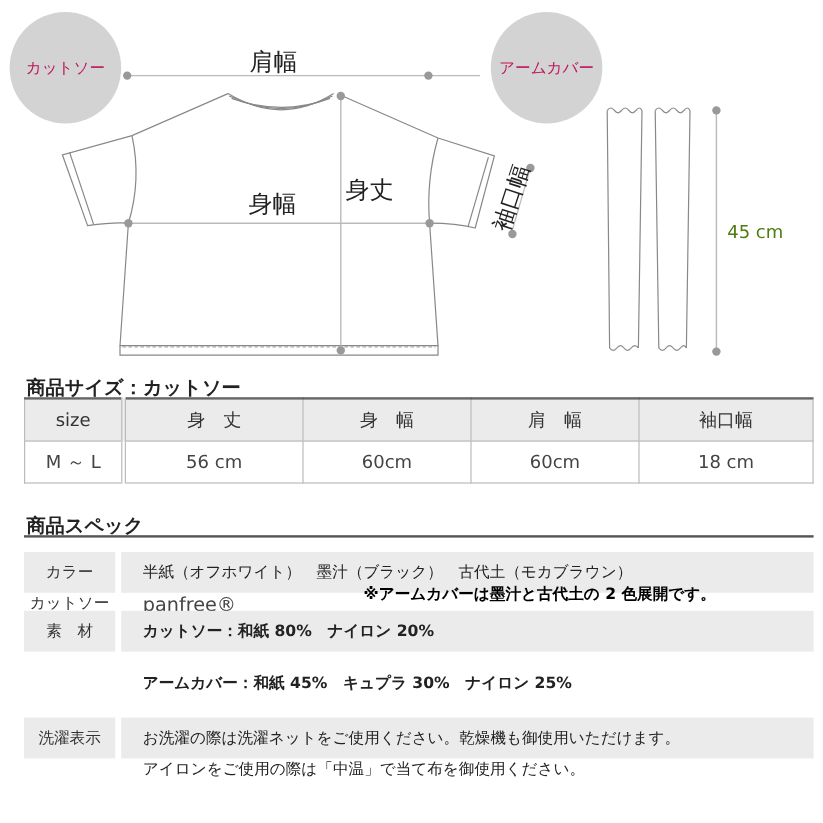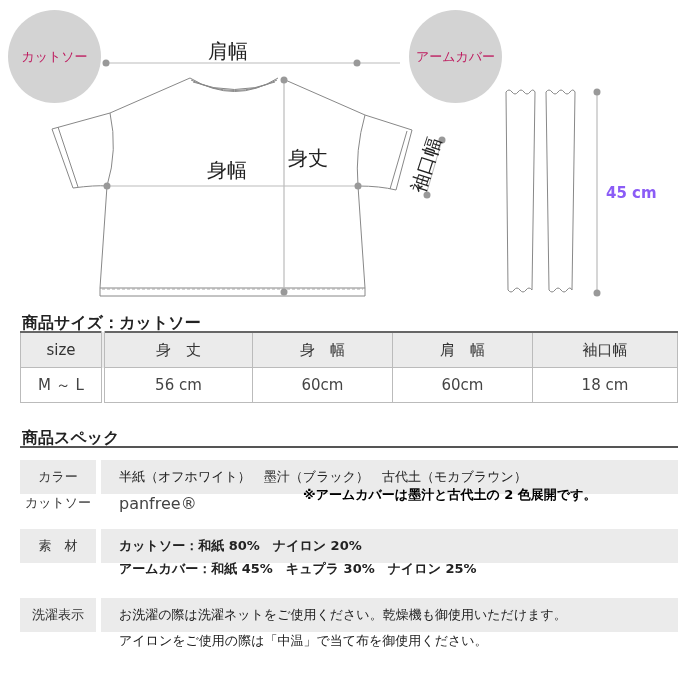--- a/index.html
+++ b/index.html
@@ -89,21 +89,21 @@
   <span>カットソー</span>
 </div>
 <div class="circle" style="left:409px;top:10px;width:93px;height:93px;">
   <span>アームカバー</span>
 </div>
 
 <div class="dim-label" style="left:208px;top:38px;">肩幅</div>
 <div class="dim-label" style="left:288px;top:145px;">身丈</div>
 <div class="dim-label" style="left:207px;top:157px;">身幅</div>
 <div class="dim-label" style="left:398px;top:152px;transform:rotate(-72deg);transform-origin:center;font-size:19px;">袖口幅</div>
-<div class="dim-label" style="left:606px;top:184px;font-size:15px;color:#8b5cf6;font-weight:bold;">45 cm</div>
+<div class="dim-label" style="left:606px;top:184px;font-size:15px;color:#4d7c0f;">45 cm</div>
 
 <div class="section-title" style="left:22px;top:313px;">商品サイズ：カットソー</div>
 <table class="size-table">
   <tbody>
       <tr class="hdr">
     <td class="c0">size</td>
     <td>身　丈</td>
     <td>身　幅</td>
     <td>肩　幅</td>
     <td>袖口幅</td>
@@ -124,21 +124,21 @@
 <div class="spec-row shaded" style="top:450px;">
   <div class="spec-label">カラー</div>
   <div class="spec-value">半紙（オフホワイト）　墨汁（ブラック）　古代土（モカブラウン）</div>
 </div>
 <div class="spec-row" style="top:486px;">
   <div class="spec-label">カットソー</div>
   <div class="spec-value" style="font-size:16px;color:#444;">panfree®</div>
 </div>
 <div class="note" style="left:303px;top:486px;">※アームカバーは墨汁と古代土の 2 色展開です。</div>
 
-<div class="spec-row shaded" style="top:519px;">
+<div class="spec-row shaded" style="top:499px;">
   <div class="spec-label">素　材</div>
   <div class="spec-value" style="font-weight:bold;">カットソー：和紙 80%　ナイロン 20%</div>
 </div>
 <div class="spec-row" style="top:552px;">
   <div class="spec-value" style="font-weight:bold;">アームカバー：和紙 45%　キュプラ 30%　ナイロン 25%</div>
 </div>
 <div class="spec-row shaded" style="top:588px;">
   <div class="spec-label">洗濯表示</div>
   <div class="spec-value">お洗濯の際は洗濯ネットをご使用ください。乾燥機も御使用いただけます。</div>
 </div>

